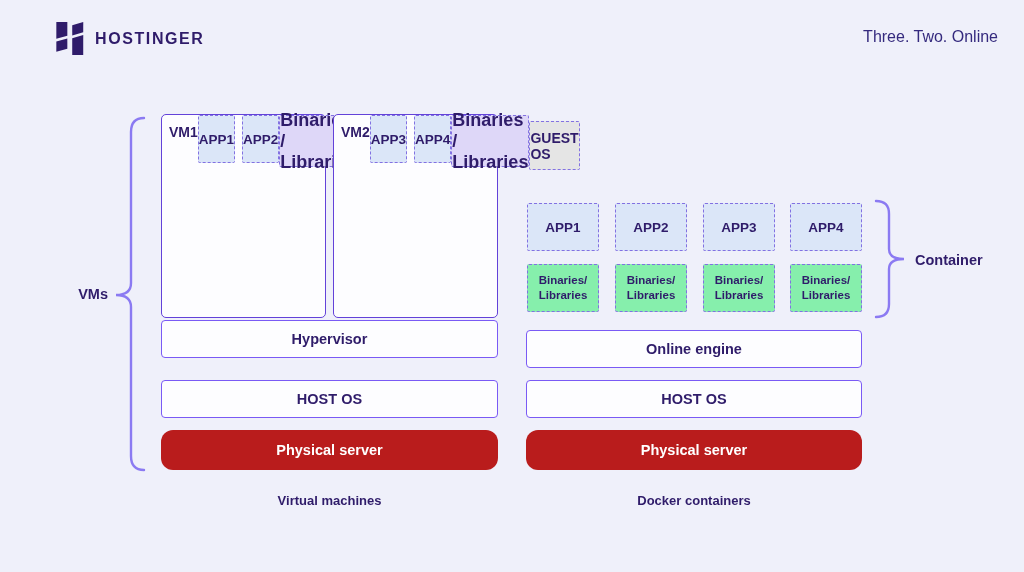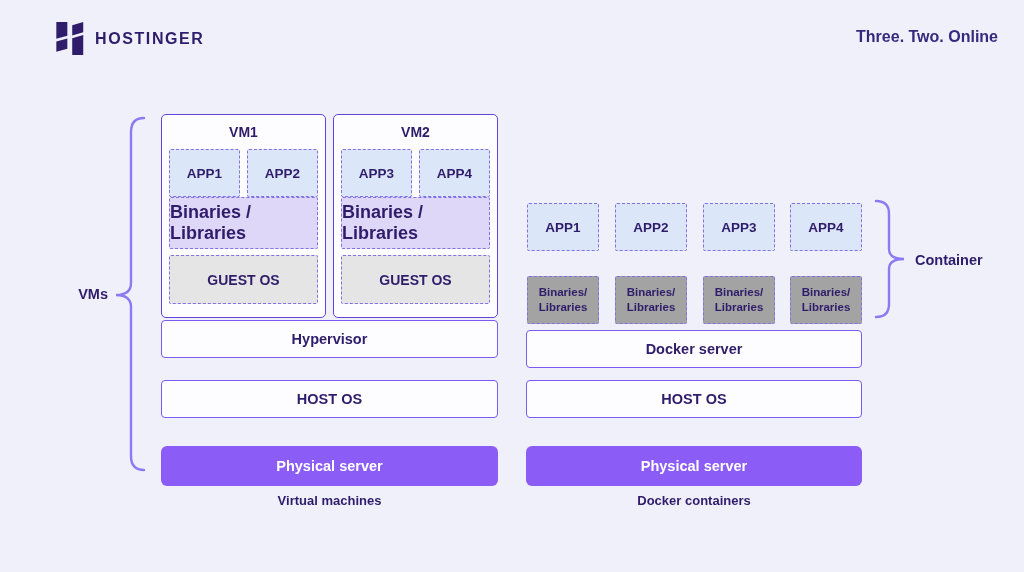--- a/index.html
+++ b/index.html
@@ -16,31 +16,31 @@
   }
   .abs{position:absolute;}
 
   
   .brand-wrap{left:24px;top:22px;display:flex;align-items:center;gap:9px;padding-left:32px;}
   .brand-text{
     font-size:16px;font-weight:800;letter-spacing:1.6px;color:#2f1c6a;
   }
   .tagline{
     right:26px;top:28px;
-    font-size:16px;font-weight:700;color:#352a7e;
+    font-size:16px;font-weight:400;color:#352a7e;
   }
 
   
   .vm-box{
     width:165px;height:204px;top:114px;
     background:#fdfdff;
     border:1.5px solid #6342d9;
     border-radius:5px;
     box-sizing:border-box;
-    display:flex;flex-direction:column;
+    display:flex;flex-direction:row;
     padding:0 7px 6px 7px;
   }
   .vm-title{
     height:34px;display:flex;align-items:center;justify-content:center;
     font-size:14px;font-weight:700;
   }
   .vm-apps{display:flex;gap:7px;}
   .cell{
     box-sizing:border-box;
     border:1.5px dashed #8271e2;
@@ -57,30 +57,30 @@
     width:337px;height:38px;
     box-sizing:border-box;
     background:#fdfdff;
     border:1.5px solid #7a5af5;
     border-radius:4px;
     display:flex;align-items:center;justify-content:center;
     font-size:14.5px;font-weight:700;
   }
   .server-row{
     width:337px;height:40px;
-    background:#8b5cf6;border:none;border-radius:6px;
+    background:#b91c1c;border:none;border-radius:12px;
     color:#ffffff;
     display:flex;align-items:center;justify-content:center;
-    font-size:14.5px;font-weight:700;margin-top:16px;
+    font-size:14.5px;font-weight:700;
   }
 
   
   .dk-app{width:72px;height:48px;background:#dbe6f8;top:203px;}
   .dk-bin{
-    width:72px;height:48px;background:#a3a3a3;top:276px;
+    width:72px;height:48px;background:#86efac;top:264px;
     font-size:11.5px;line-height:1.3;text-align:center;white-space:pre-line;
   }
 
   .caption{
     top:493px;width:337px;text-align:center;
     font-size:13px;font-weight:700;
   }
   .side-label{
     font-size:14.5px;font-weight:700;
   }
@@ -152,18 +152,18 @@
   <div class="abs cell dk-bin" style="left:790px;">Binaries/
 Libraries</div>
 
   <div class="abs" style="left:874px;top:199px;">
     <svg width="34" height="120" viewBox="0 0 34 120">
       <path d="M2,2 Q15,2 15,15 L15,50 Q15,60 30,60 Q15,60 15,70 L15,105 Q15,118 2,118" fill="none" stroke="#8b7af2" stroke-width="2.4" stroke-linecap="round"></path>
     </svg>
   </div>
   <div class="abs side-label" style="left:915px;top:252px;">Container</div>
 
-  <div class="abs layer-row" style="left:526px;top:330px;width:336px;">Docker server</div>
+  <div class="abs layer-row" style="left:526px;top:330px;width:336px;">Online engine</div>
   <div class="abs layer-row" style="left:526px;top:380px;width:336px;">HOST OS</div>
   <div class="abs server-row" style="left:526px;top:430px;width:336px;">Physical server</div>
   <div class="abs caption" style="left:526px;width:336px;">Docker containers</div>
 
 </div>
 
 </body></html>

